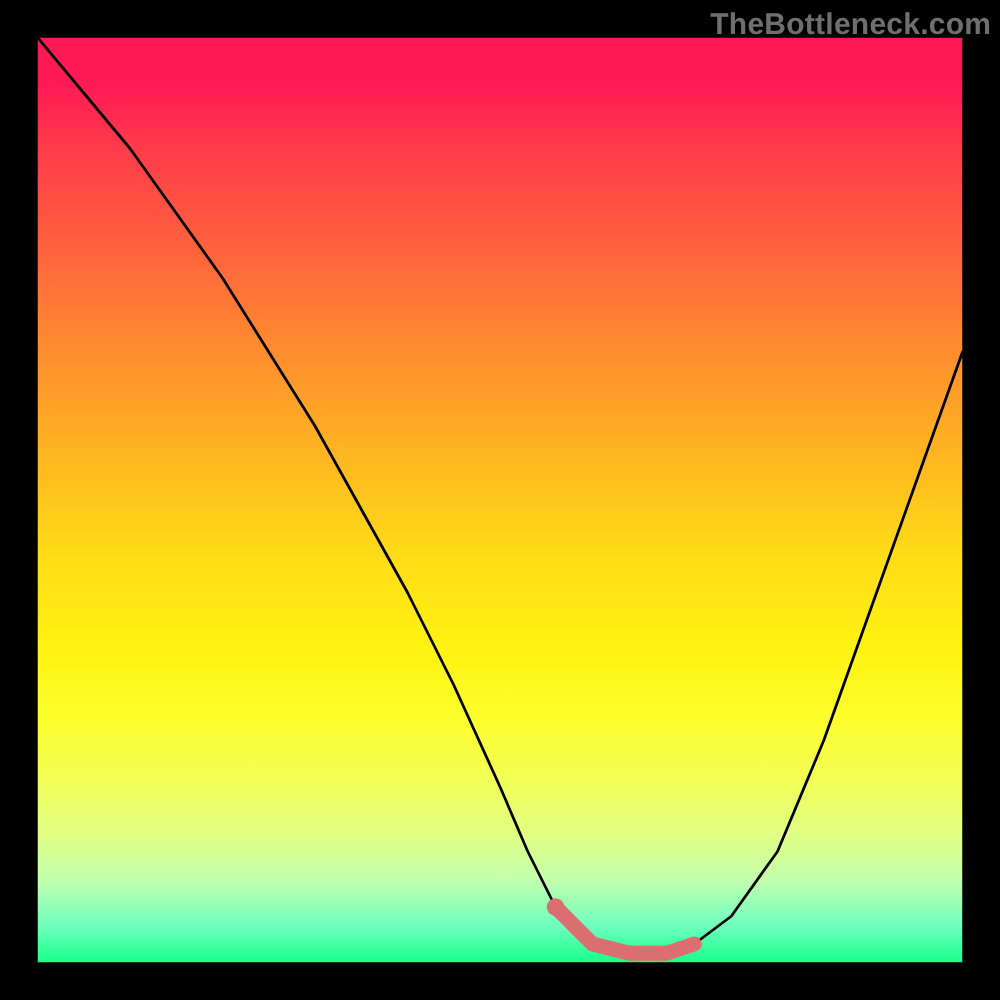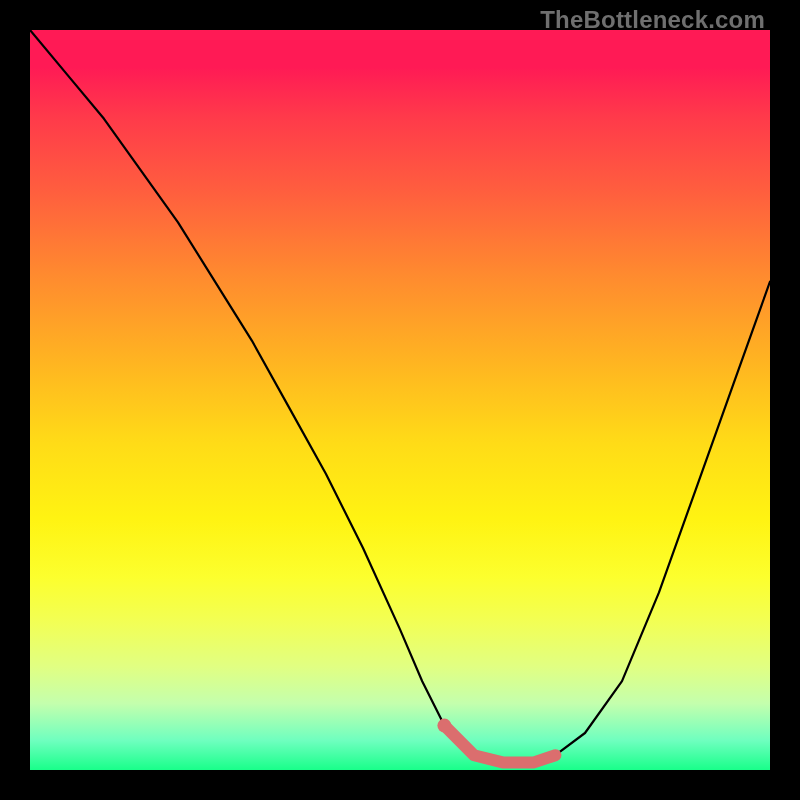--- a/index.html
+++ b/index.html
@@ -6,21 +6,21 @@
   html, body { width: 800px; height: 800px; overflow: hidden; background: #000; }
   .stage {
     position: relative;
     width: 800px;
     height: 800px;
     background: #000;
   }
   .watermark {
     position: absolute;
     top: 6px;
-    right: 35px;
+    right: 7px;
     font-family: Arial, Helvetica, sans-serif;
     font-size: 24px;
     font-weight: 600;
     color: #6f6f6f;
     letter-spacing: 0.2px;
   }
   .plot {
     position: absolute;
     left: 30px;
     top: 30px;

